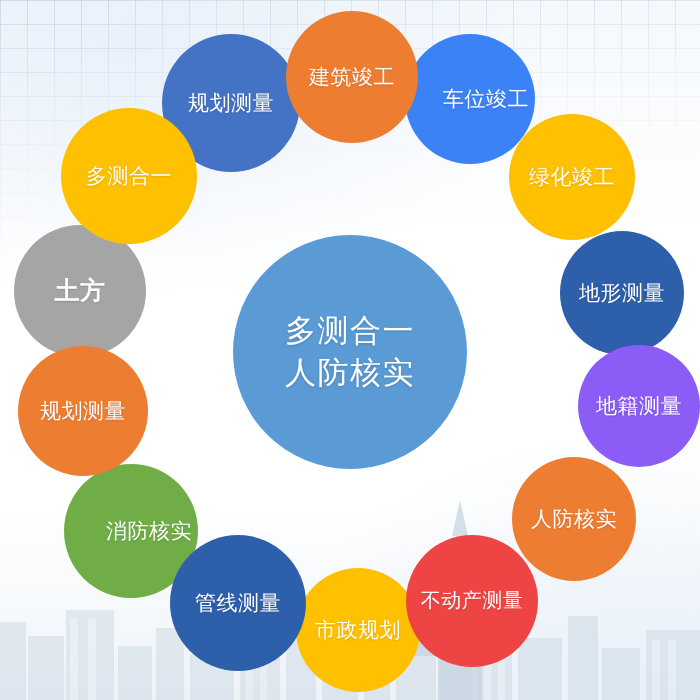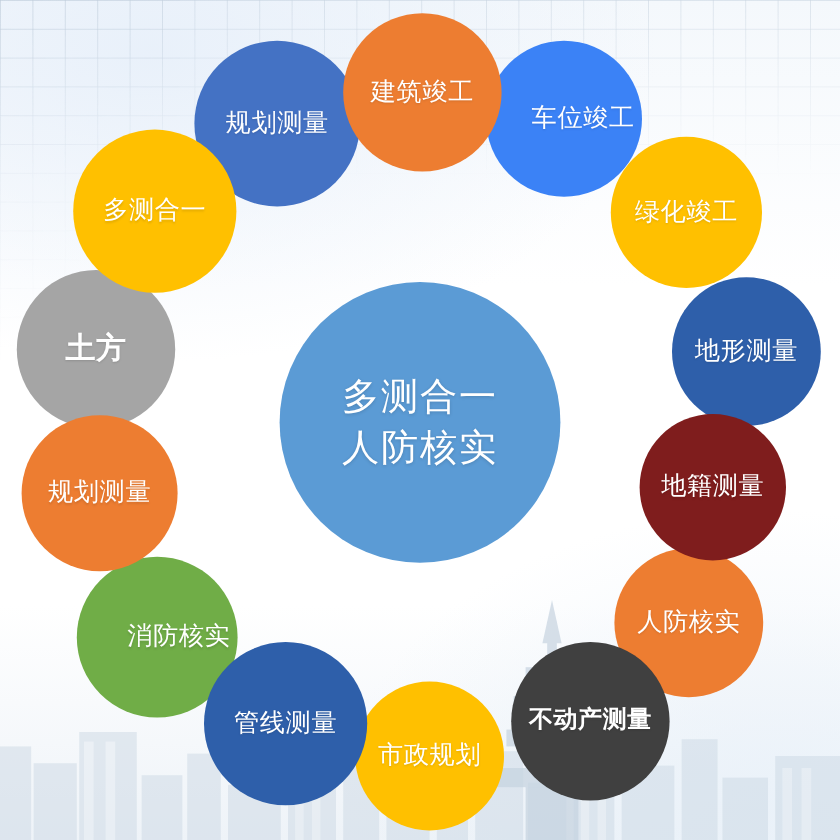--- a/index.html
+++ b/index.html
@@ -150,27 +150,27 @@
       </div>
       <div class="node sat sz-m" style="left: 405px; top: 34px; width: 130px; height: 130px; background: #3b82f6; z-index: 3; justify-content: flex-end;">
         <span class="lbl">车位竣工</span>
       </div>
       <div class="node sat sz-m" style="left: 509px; top: 114px; width: 126px; height: 126px; background: rgb(255, 192, 0); z-index: 4;">
         <span class="lbl">绿化竣工</span>
       </div>
       <div class="node sat sz-m" style="left: 560px; top: 231px; width: 124px; height: 124px; background: rgb(46, 95, 170); z-index: 3;">
         <span class="lbl">地形测量</span>
       </div>
-      <div class="node sat sz-m" style="left: 533px; top: 345px; width: 122px; height: 122px; background: #7f1d1d; z-index: 4;">
+      <div class="node sat sz-m" style="left: 578px; top: 345px; width: 122px; height: 122px; background: #8b5cf6; z-index: 4;">
         <span class="lbl">地籍测量</span>
       </div>
       <div class="node sat sz-m" style="left: 512px; top: 457px; width: 124px; height: 124px; background: rgb(237, 125, 49); z-index: 3;">
         <span class="lbl">人防核实</span>
       </div>
-      <div class="node sat sz-s" style="left: 426px; top: 535px; width: 132px; height: 132px; background: #404040; z-index: 4; font-weight: bold;">
+      <div class="node sat sz-s" style="left: 406px; top: 535px; width: 132px; height: 132px; background: #ef4444; z-index: 4;">
         <span class="lbl">不动产测量</span>
       </div>
       <div class="node sat sz-m" style="left: 296px; top: 568px; width: 124px; height: 124px; background: rgb(255, 192, 0); z-index: 3;">
         <span class="lbl">市政规划</span>
       </div>
       <div class="node sat sz-m" style="left: 170px; top: 535px; width: 136px; height: 136px; background: rgb(46, 95, 170); z-index: 4;">
         <span class="lbl">管线测量</span>
       </div>
       <div class="node sat sz-m" style="left: 64px; top: 464px; width: 134px; height: 134px; background: rgb(112, 173, 71); z-index: 3; justify-content: flex-end;">
         <span class="lbl">消防核实</span>

